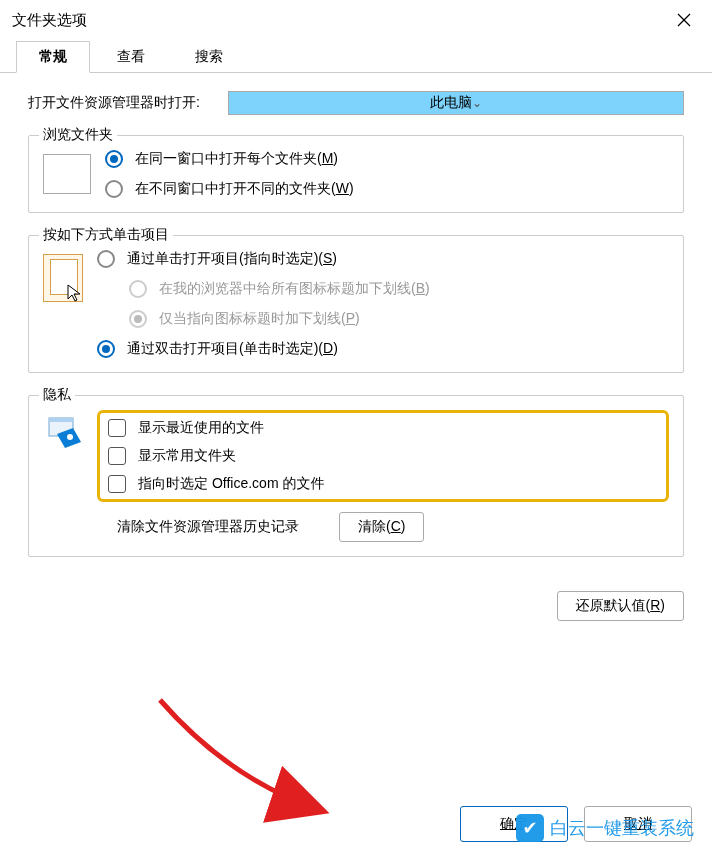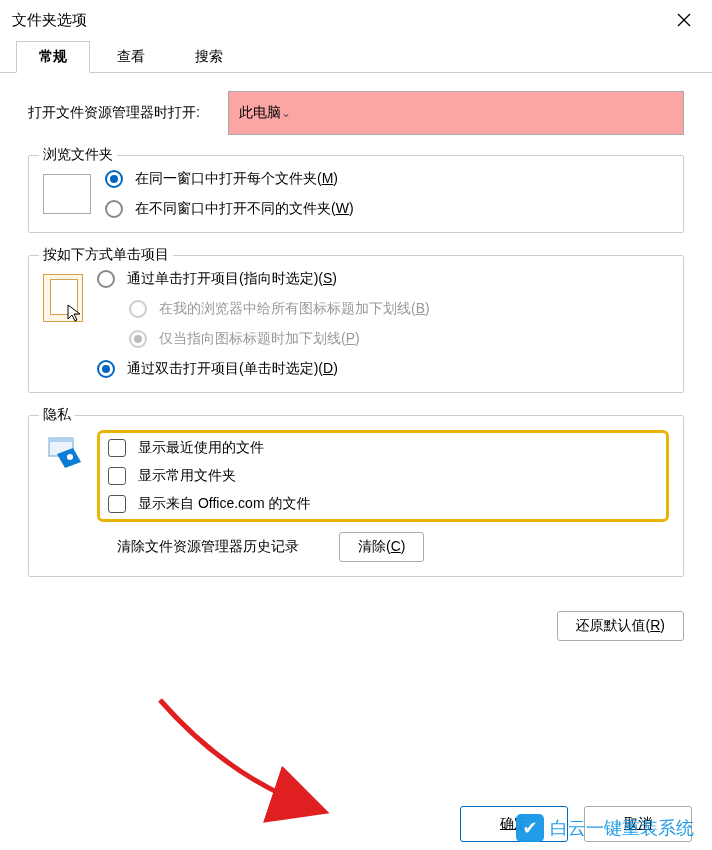--- a/index.html
+++ b/index.html
@@ -47,26 +47,26 @@
 .row-open {
   display: flex;
   align-items: center;
   gap: 28px;
   margin-bottom: 20px;
 }
 .row-open label { font-size: 14px; }
 .dropdown {
   flex: 1;
   border: 1px solid #aaa;
-  padding: 12px 10px;
-  display: flex;
-  justify-content: flex-start;
+  padding: 2px 10px;
+  display: flex;
+  justify-content: center;
   align-items: center;
   cursor: pointer;
-  background: #fca5a5;
+  background: #7dd3fc;
 }
 .chevron { font-size: 12px; color: #555; }
 .groupbox {
   border: 1px solid #ccc;
   border-radius: 2px;
   padding: 14px 14px 14px 14px;
   margin-bottom: 22px;
   position: relative;
 }
 .groupbox .legend {
@@ -280,21 +280,21 @@
           <div class="check-row">
             <span class="checkbox"></span>
             <span>显示最近使用的文件</span>
           </div>
           <div class="check-row">
             <span class="checkbox"></span>
             <span>显示常用文件夹</span>
           </div>
           <div class="check-row">
             <span class="checkbox"></span>
-            <span>显示来自 Office.com 的文件</span>
+            <span>指向时选定 Office.com 的文件</span>
           </div>
         </div>
         <div class="privacy-row2">
           <span>清除文件资源管理器历史记录</span>
           <button class="btn"><span>清除(</span><span class="underline">C</span><span>)</span></button>
         </div>
       </div>
     </div>
   </div>
 

